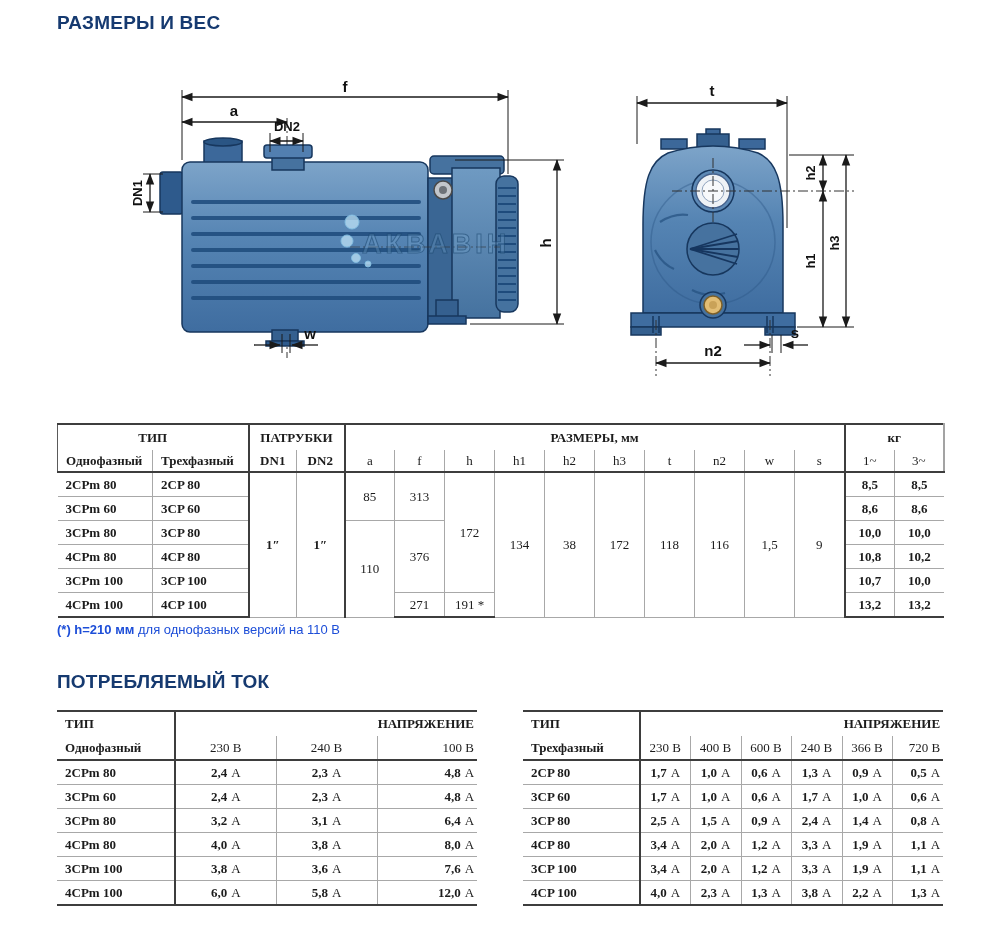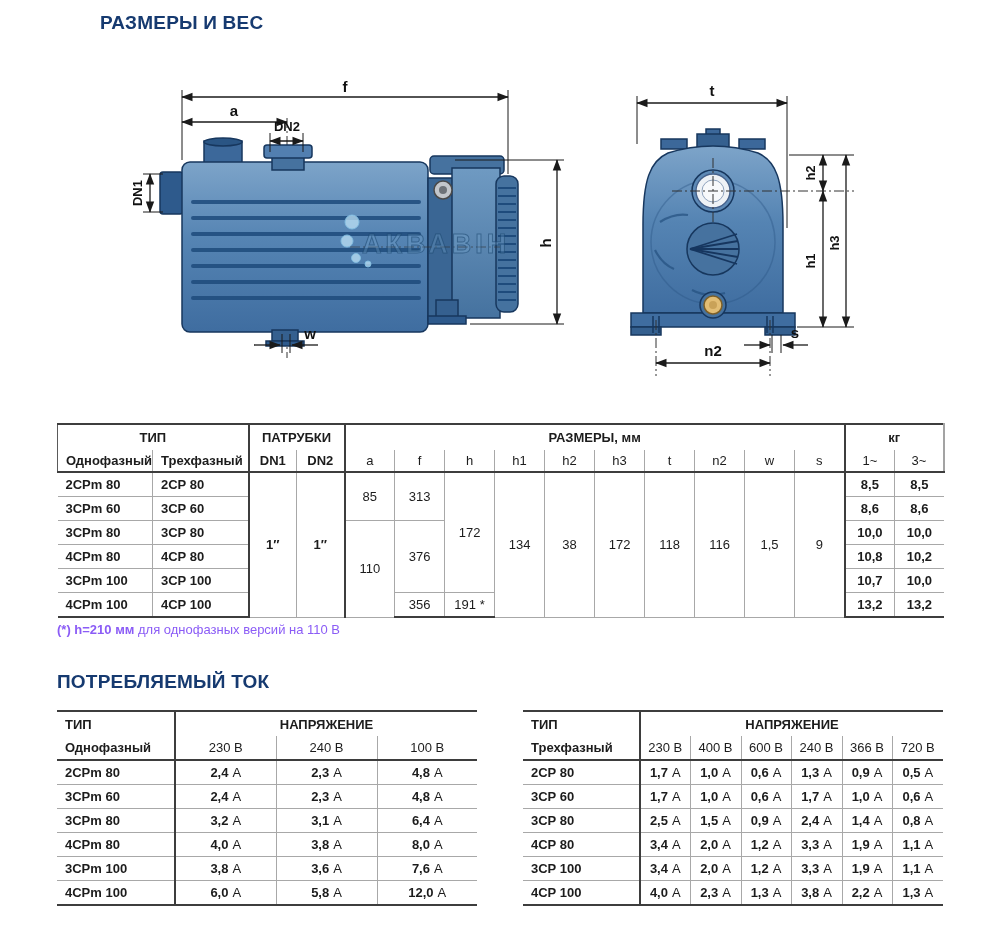--- a/index.html
+++ b/index.html
@@ -4,26 +4,26 @@
 <style>
   html,body{margin:0;padding:0;}
   body{
     width:1000px;height:949px;position:relative;background:#ffffff;
     font-family:"Liberation Sans", sans-serif;color:#1c1c1c;overflow:hidden;
   }
   .sec-title{
     position:absolute;left:57px;font-size:19px;font-weight:bold;
     color:#163a70;letter-spacing:.2px;
   }
-  #title1{top:12px;margin-left:43px;}
+  #title1{top:12px;}
   #title2{top:671px;}
   #drawings{position:absolute;left:0;top:0;width:1000px;height:420px;}
-  .footnote{position:absolute;left:57px;top:622px;font-size:13px;color:#8b5cf6;}
+  .footnote{position:absolute;left:57px;top:622px;font-size:13px;color:#1d4ed8;}
   .footnote b{font-weight:bold;}
-  table{border-collapse:collapse;table-layout:fixed;position:absolute;background:#fff;}
+  table{border-collapse:collapse;table-layout:fixed;position:absolute;background:#fff;font-family:Liberation Serif, serif;}
   th,td{
     border:1px solid #a8a8a8;padding:0 3px;text-align:center;vertical-align:middle;
     font-size:13px;font-weight:normal;color:#1c1c1c;white-space:nowrap;overflow:hidden;
   }
   .b{font-weight:bold;}
   
   #dimtable{left:57px;top:423px;width:886px;}
   #dimtable thead tr.hr1 th{height:25px;border-top:2px solid #3d3d3d;border-bottom:none;font-weight:bold;}
   #dimtable thead tr.hr2 th{height:21px;border-top:none;border-bottom:2px solid #3d3d3d;}
   #dimtable tbody td{height:23px;}
@@ -36,21 +36,21 @@
   .cell-left{text-align:left;padding-left:8px;}
   
   .curtable{top:710px;width:420px;}
   #cur-single{left:57px;}
   #cur-three{left:523px;}
   .curtable thead tr.hr1 th{height:24px;border-top:2px solid #3d3d3d;border-bottom:none;font-weight:bold;}
   .curtable thead tr.hr2 th{height:23px;border-top:none;border-bottom:2px solid #3d3d3d;}
   .curtable tbody td{height:23px;}
   .curtable tbody tr:last-child td{border-bottom:2px solid #3d3d3d;}
   .curtable th:first-child,.curtable td:first-child{border-left:none;text-align:left;padding-left:8px;}
-  .curtable th:last-child,.curtable td:last-child{border-right:none;}
+  .curtable th:last-child,.curtable td:last-child{border-right:none;text-align:right;}
   .unit{margin-left:4px;font-weight:normal;}
   
   .outline{stroke:#17375e;stroke-width:1.5;}
   .rib{stroke:#1e4b7c;stroke-width:4;stroke-linecap:round;opacity:.85;}
   .fin{stroke:#1e4b7c;stroke-width:2;}
   .dim{stroke:#1a1a1a;stroke-width:1.3;fill:none;}
   .ext{stroke:#1a1a1a;stroke-width:1;fill:none;}
   .cl{stroke:#333;stroke-width:1;fill:none;stroke-dasharray:10 3 2 3;}
   .dimlbl{font-family:"Liberation Sans",sans-serif;font-weight:bold;font-size:15px;fill:#111;}
   .dimlbl-s{font-size:13px;}
@@ -328,21 +328,21 @@
     </tr>
     <tr>
       <td class="b cell-left">3CPm 100</td>
       <td class="b cell-left">3CP 100</td>
       <td class="b thickL">10,7</td>
       <td class="b">10,0</td>
     </tr>
     <tr>
       <td class="b cell-left">4CPm 100</td>
       <td class="b cell-left">4CP 100</td>
-      <td>356</td>
+      <td>271</td>
       <td>191 *</td>
       <td class="b thickL">13,2</td>
       <td class="b">13,2</td>
     </tr>
   </tbody>
 </table>
 
 <div class="footnote">
   <b>(*) h=210 мм</b><span> для однофазных версий на 110 В</span>
 </div>

